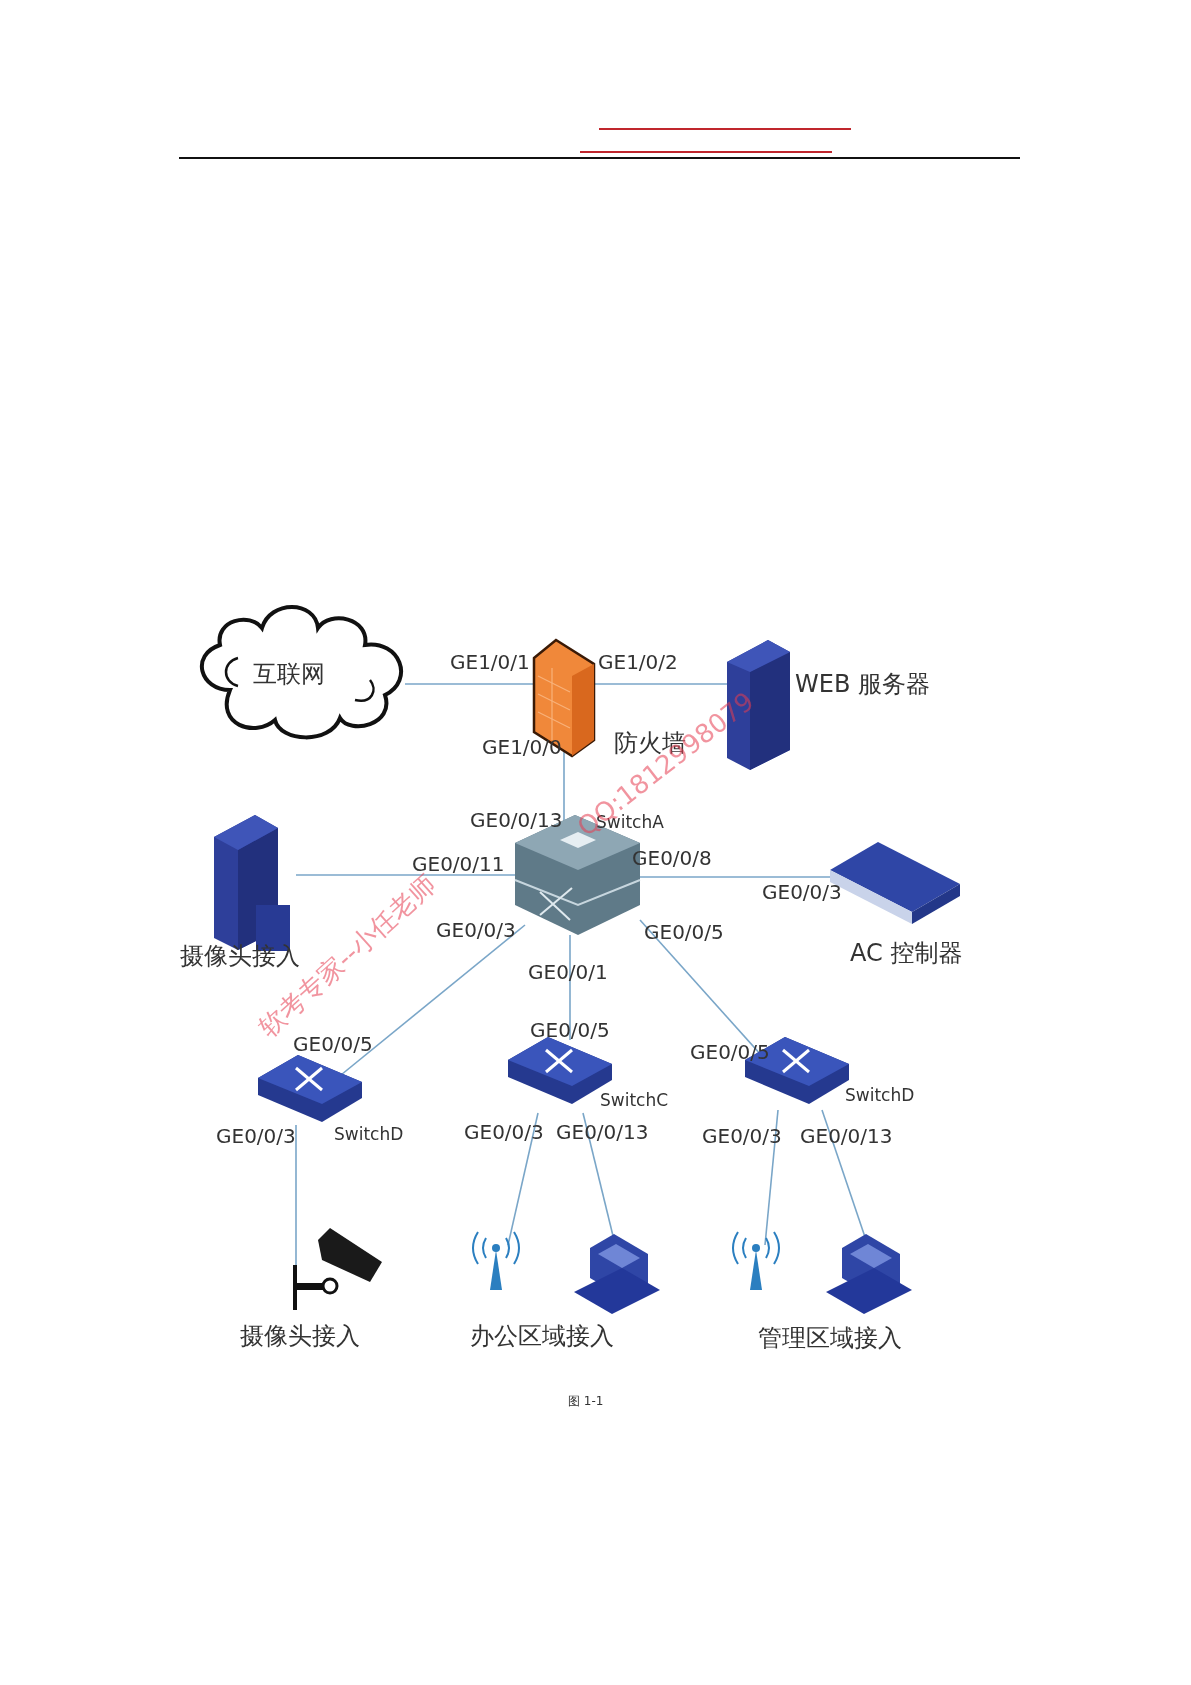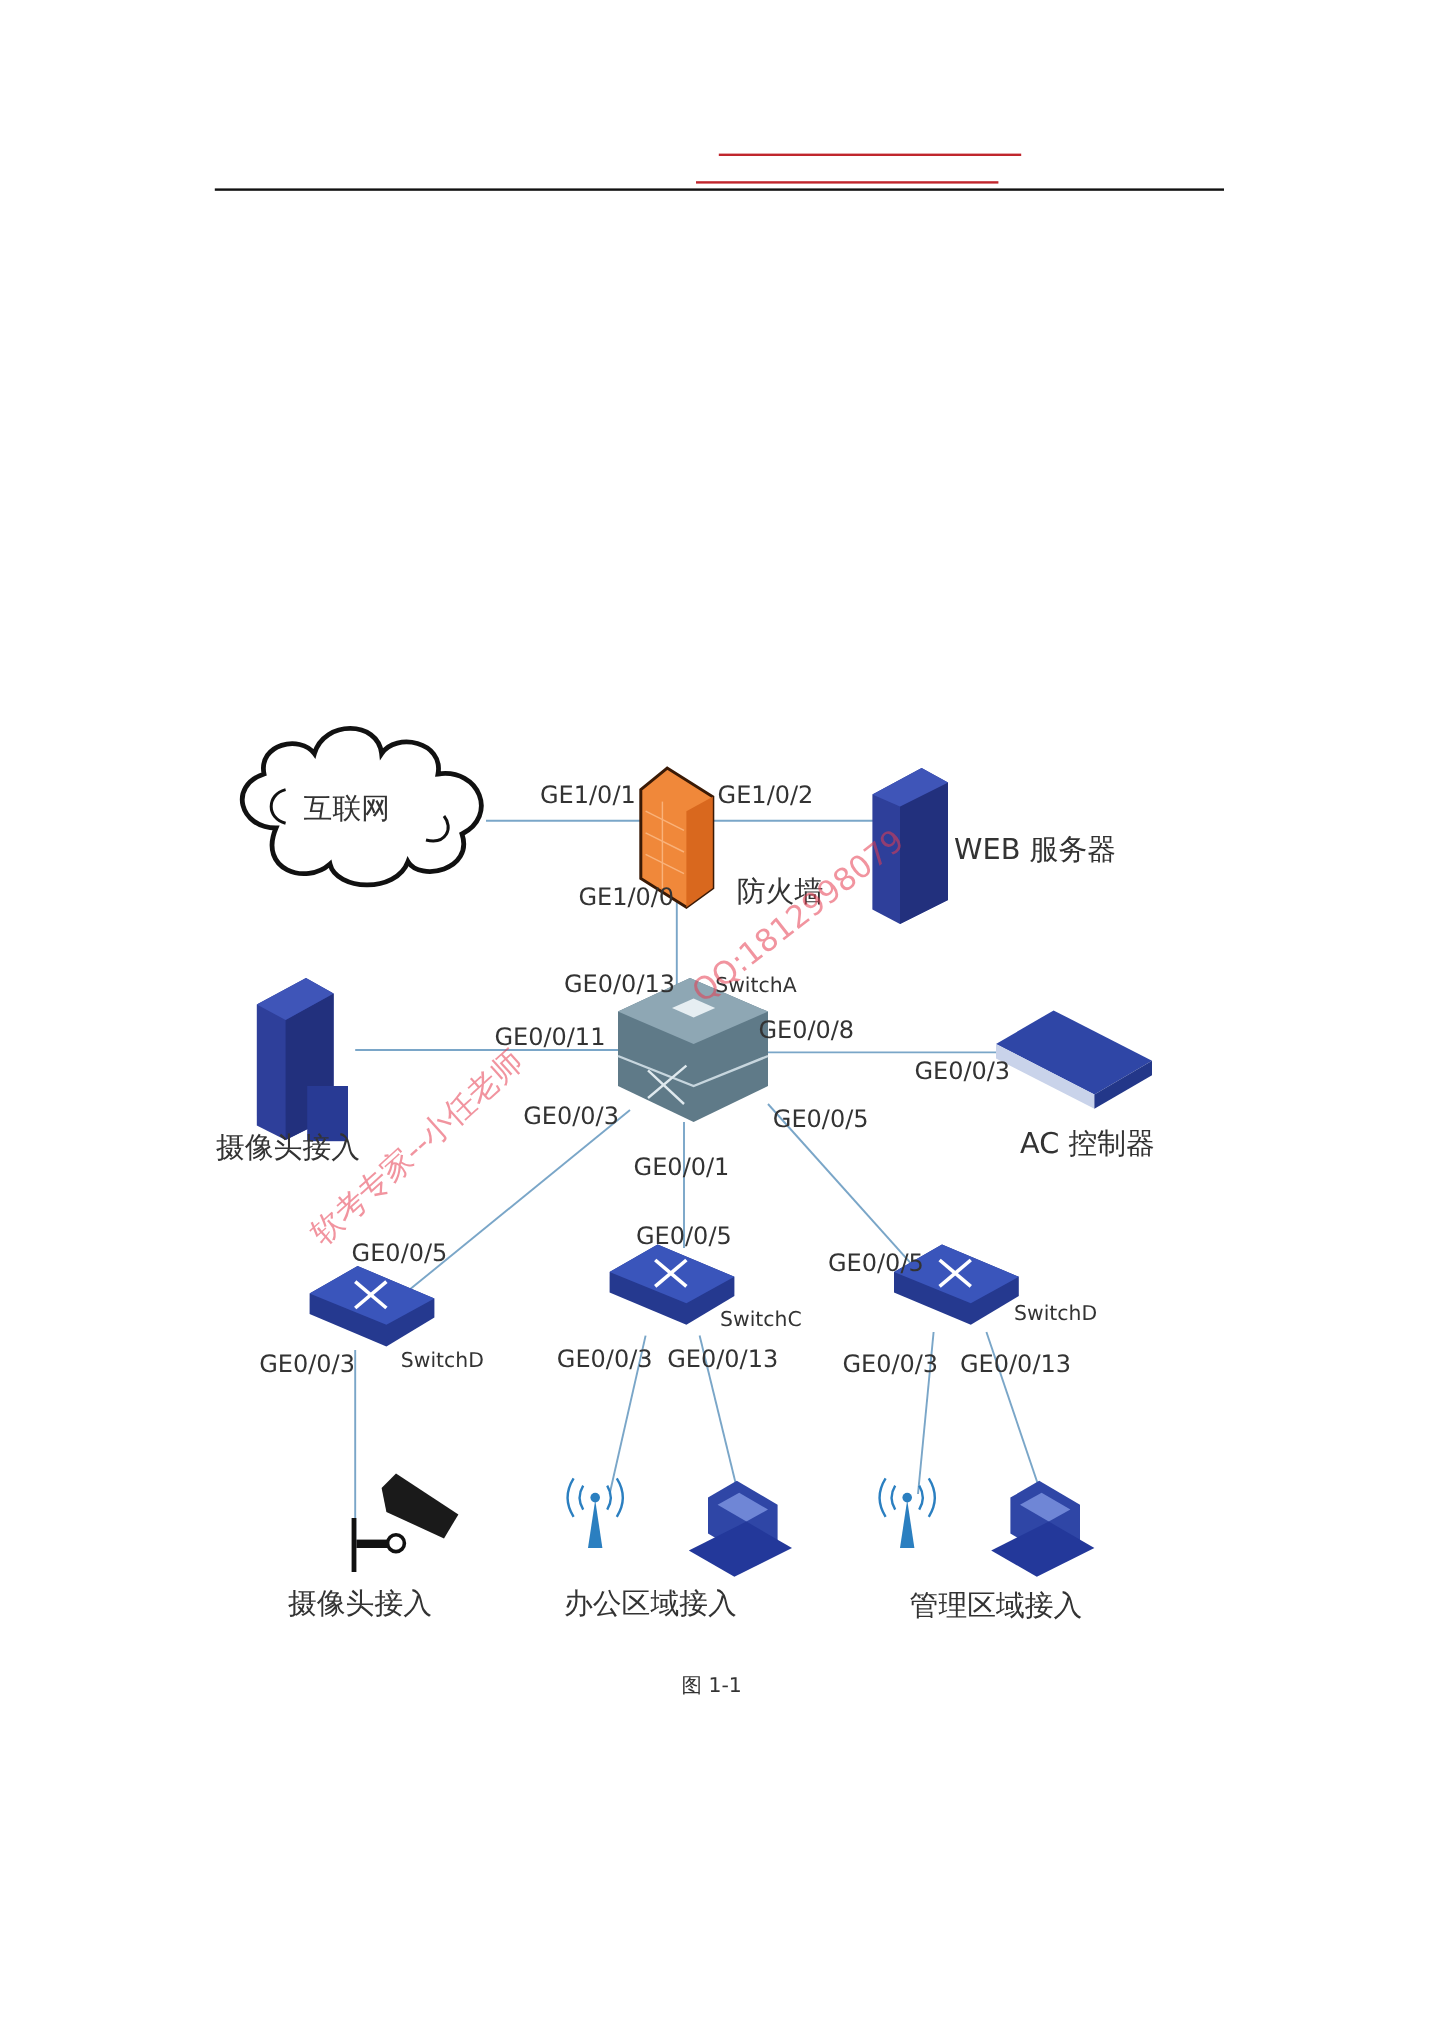--- a/index.html
+++ b/index.html
@@ -3,21 +3,21 @@
 <meta charset="utf-8">
 <style>
   html, body { margin:0; padding:0; background:#ffffff; }
   body { width:1191px; height:1685px; position:relative; overflow:hidden;
          font-family:"DejaVu Sans", "Liberation Sans", sans-serif; color:#222; }
   .red-line { position:absolute; height:2px; background:#c0262d; }
   .rule { position:absolute; height:2px; background:#111; }
   .port { position:absolute; font-family:"DejaVu Sans","Liberation Sans",sans-serif; font-size:20px; color:#333; white-space:nowrap; }
   .dev-label { position:absolute; font-family:"DejaVu Sans","Liberation Sans",sans-serif; font-size:24px; color:#333; white-space:nowrap; }
   .sw-label { position:absolute; font-size:17px; color:#333; white-space:nowrap; }
-  .caption { position:absolute; font-size:17px; color:#333; white-space:nowrap; }
+  .caption { position:absolute; font-size:12px; color:#333; white-space:nowrap; }
   .watermark { position:absolute; font-size:26px; color:rgba(230,60,80,0.55); white-space:nowrap;
                transform-origin:left bottom; font-family:"DejaVu Sans","Liberation Sans",sans-serif; }
   svg.links { position:absolute; left:0; top:0; }
 </style>
 </head>
 <body>
 
 <div class="red-line" style="left:599px; top:128px; width:252px;"></div>
 <div class="red-line" style="left:580px; top:151px; width:252px;"></div>
 <div class="rule" style="left:179px; top:157px; width:841px;"></div>
@@ -148,21 +148,21 @@
   </g>
   <g>
     <polygon points="842,1248 866,1234 900,1254 900,1285 876,1298 842,1278" fill="#2f46a6"></polygon>
     <polygon points="850,1254 868,1244 892,1258 874,1268" fill="#6f86d6"></polygon>
     <polygon points="826,1292 874,1268 912,1290 864,1314" fill="#23389a"></polygon>
   </g>
 </svg>
 
 <div class="dev-label" style="left:253px; top:658px;">互联网</div>
 <div class="dev-label" style="left:614px; top:727px;">防火墙</div>
-<div class="dev-label" style="left:795px; top:692px;">WEB 服务器</div>
+<div class="dev-label" style="left:795px; top:668px;">WEB 服务器</div>
 <div class="sw-label" style="left:596px; top:812px;">SwitchA</div>
 <div class="dev-label" style="left:180px; top:940px;">摄像头接入</div>
 <div class="dev-label" style="left:850px; top:917px;margin-top:20px;">AC 控制器</div>
 <div class="sw-label" style="left:334px; top:1124px;">SwitchD</div>
 <div class="sw-label" style="left:600px; top:1090px;">SwitchC</div>
 <div class="sw-label" style="left:845px; top:1085px;">SwitchD</div>
 <div class="dev-label" style="left:240px; top:1320px;">摄像头接入</div>
 <div class="dev-label" style="left:470px; top:1320px;">办公区域接入</div>
 <div class="dev-label" style="left:758px; top:1322px;">管理区域接入</div>
 

